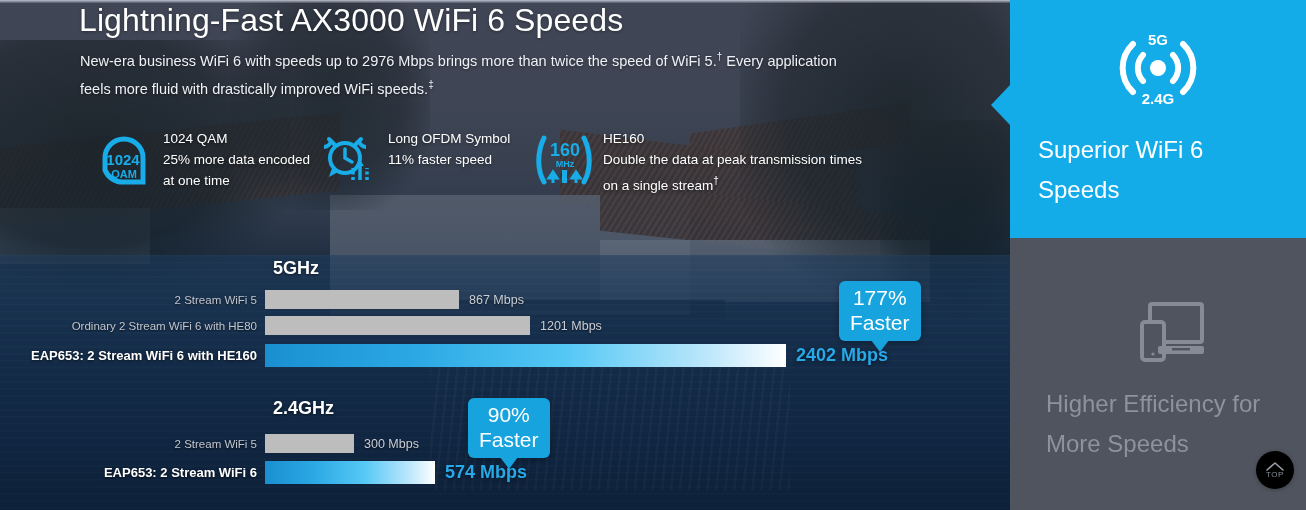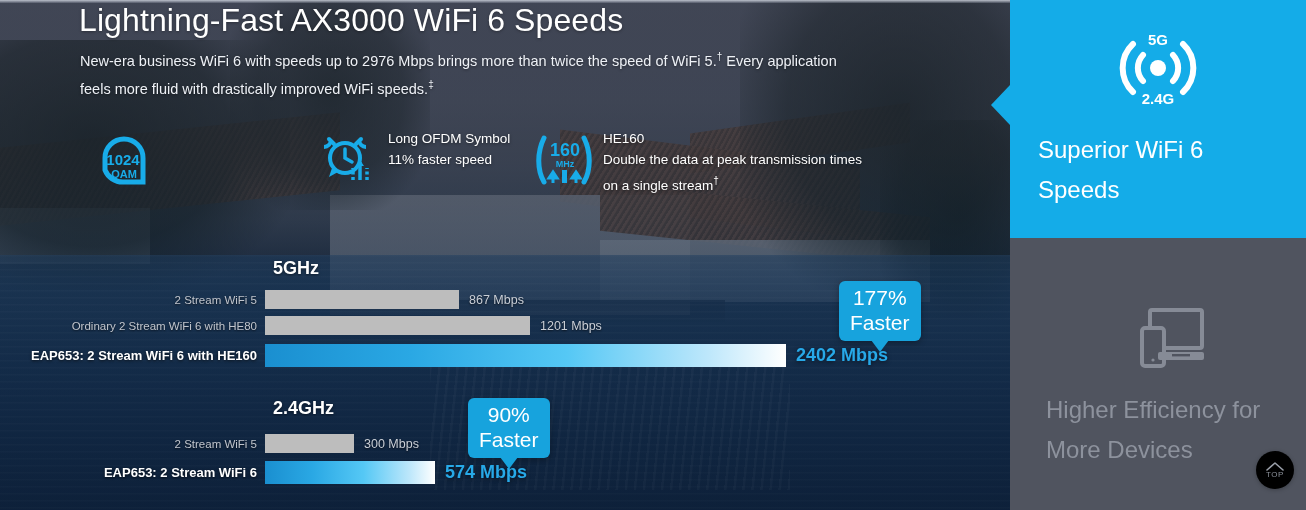--- a/index.html
+++ b/index.html
@@ -288,20 +288,24 @@
       <div class="features">
 
         <div class="feature f1">
           <div class="feature-icon">
             <svg width="58" height="58" viewBox="0 0 58 58">
               <path d="M10 38 L10 26 A19 19 0 0 1 48 26 L48 50 L28 50 A19 19 0 0 1 10 38 Z" fill="none" stroke="#18ace9" stroke-width="5"></path>
               <text x="28" y="33" text-anchor="middle" fill="#18ace9" font-family="Liberation Sans, sans-serif" font-size="15" font-weight="bold">1024</text>
               <text x="29" y="46" text-anchor="middle" fill="#18ace9" font-family="Liberation Sans, sans-serif" font-size="11" font-weight="bold">QAM</text>
             </svg>
           </div>
+          <div class="feature-text">
+            <div class="feature-title">1024 QAM</div>
+            <div class="feature-desc">25% more data encoded at one time</div>
+          </div>
         </div>
 
         <div class="feature f2">
           <div class="feature-icon">
             <svg width="56" height="56" viewBox="0 0 56 56">
               <circle cx="25" cy="26" r="15" fill="none" stroke="#18ace9" stroke-width="4"></circle>
               <path d="M14 12 L9 7" stroke="#18ace9" stroke-width="4" stroke-linecap="round"></path>
               <path d="M36 12 L41 7" stroke="#18ace9" stroke-width="4" stroke-linecap="round"></path>
               <path d="M11 8 A7 7 0 0 1 4 15" fill="none" stroke="#18ace9" stroke-width="4"></path>
               <path d="M39 8 A7 7 0 0 0 46 15" fill="none" stroke="#18ace9" stroke-width="4"></path>
@@ -406,32 +410,32 @@
             <text x="46" y="23" text-anchor="middle" fill="#ffffff" font-family="Liberation Sans, sans-serif" font-size="15" font-weight="bold">5G</text>
             <text x="46" y="82" text-anchor="middle" fill="#ffffff" font-family="Liberation Sans, sans-serif" font-size="15" font-weight="bold">2.4G</text>
           </svg>
         </div>
         <div class="panel-title panel-title-light" style="margin-top:12px;">Superior WiFi 6</div>
         <div class="panel-title panel-title-light">Speeds</div>
       </div>
     </div>
 
     <div class="panel-bottom">
-      <div class="panel-inner" style="top:70px;margin-left:16px;">
+      <div class="panel-inner" style="top:64px;margin-left:16px;">
         <div>
           <svg width="76" height="60" viewBox="0 0 76 60">
             <rect x="22" y="2" width="52" height="38" rx="2" fill="none" stroke="#868b96" stroke-width="4"></rect>
             <rect x="14" y="20" width="22" height="38" rx="3" fill="#50545f" stroke="#868b96" stroke-width="4"></rect>
             <circle cx="25" cy="52" r="1.6" fill="#868b96"></circle>
             <rect x="30" y="44" width="46" height="8" rx="2" fill="#868b96"></rect>
             <rect x="44" y="46" width="18" height="2.4" fill="#50545f"></rect>
           </svg>
         </div>
         <div class="panel-title panel-title-dim" style="margin-top:18px;">Higher Efficiency for</div>
-        <div class="panel-title panel-title-dim">More Devices</div>
+        <div class="panel-title panel-title-dim">More Speeds</div>
       </div>
     </div>
   </div>
 
   <div class="to-top">
     <svg width="20" height="11" viewBox="0 0 20 11">
       <path d="M2 9 L10 2 L18 9" fill="none" stroke="#9a9fa9" stroke-width="1.6" stroke-linecap="round" stroke-linejoin="round"></path>
     </svg>
     <div class="to-top-label">TOP</div>
   </div>

